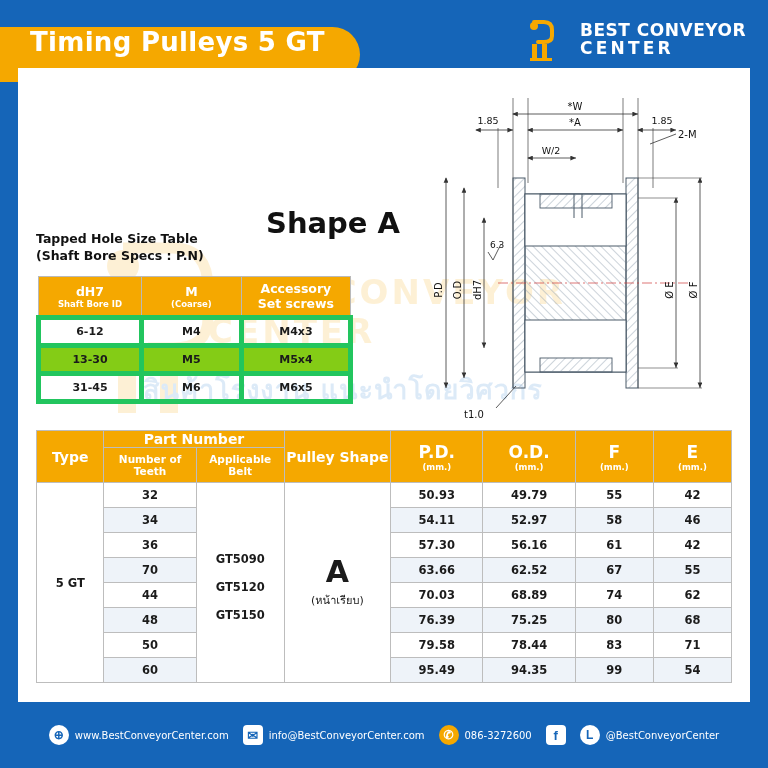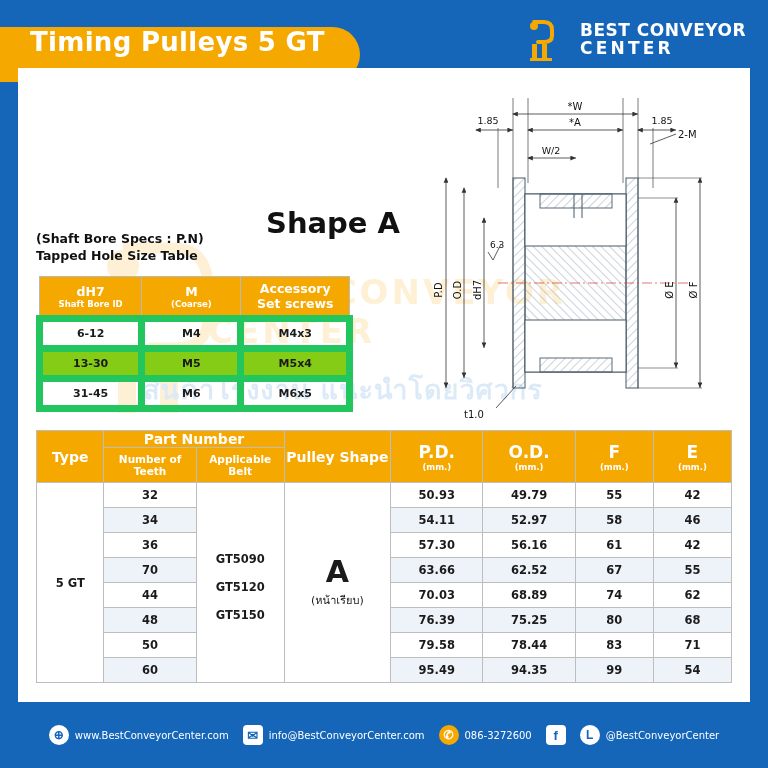--- a/index.html
+++ b/index.html
@@ -122,21 +122,21 @@
   table.tapped th {
     background: #f5a800;
     color: #ffffff;
     border: 1px solid #b9b9b9;
     padding: 4px 2px;
     font-family: "DejaVu Sans", sans-serif;
   }
   table.tapped th .big { font-size: 12.5px; font-weight: bold; display:block; }
   table.tapped th .sm  { font-size: 8.5px; font-weight: bold; display:block; }
   table.tapped td {
-    border: 7px solid #22c55e;
+    border: 5px solid #22c55e;
     text-align: center;
     padding: 5px 2px;
     font-size: 11px;
     font-weight: bold;
     color: #1b1b1b;
     font-family: "DejaVu Sans", sans-serif;
   }
   table.tapped tr.alt td { background: #84cc16; }
 
   
@@ -342,22 +342,22 @@
         </g>
         <text transform="translate(285,222) rotate(-90)" font-size="10" text-anchor="middle" fill="#111" font-family="DejaVu Sans, sans-serif">Ø E</text>
         <text transform="translate(309,222) rotate(-90)" font-size="10" text-anchor="middle" fill="#111" font-family="DejaVu Sans, sans-serif">Ø F</text>
 
         <line x1="128" y1="318" x2="108" y2="340" stroke="#333" stroke-width="0.8"></line>
         <text x="76" y="350" font-size="10" fill="#111" font-family="DejaVu Sans, sans-serif">t1.0</text>
       </svg>
     </div>
 
     <div class="tapped-caption">
+      <div>Tapped Hole Size Table</div>
       <div>(Shaft Bore Specs : P.N)</div>
-      <div>Tapped Hole Size Table</div>
     </div>
 
     <table class="tapped">
       <thead>
         <tr>
           <th style="width:33%">
             <span class="big">dH7</span>
             <span class="sm">Shaft Bore ID</span>
           </th>
           <th style="width:32%">

